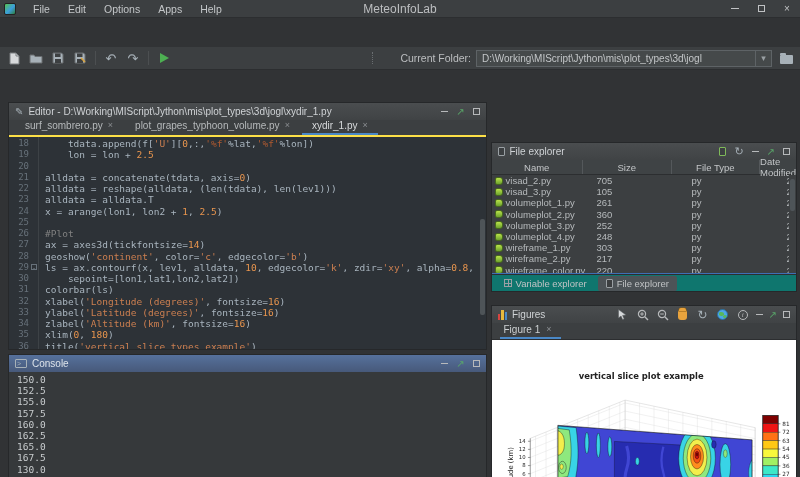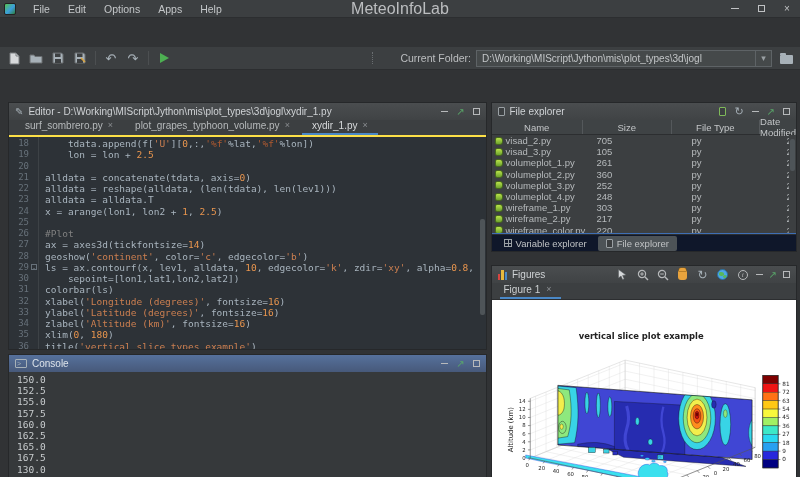--- a/index.html
+++ b/index.html
@@ -7,21 +7,21 @@
     font-family:"Liberation Sans", sans-serif; color:#bbbdbf; }
   .window { width:800px; height:477px; background:#313335; display:flex; flex-direction:column;gap:29px; }
 
   
   .titlebar { height:18px; background:#3c3f41; border-bottom:1px solid #2c2e30;
     display:flex; align-items:center; padding:0 0 0 4px; position:relative; flex:0 0 18px; }
   .logo { width:12px; height:12px; border-radius:2px; margin-right:8px;
     background:linear-gradient(135deg,#57c24e 0%,#3b9edd 55%,#2f7f3c 100%); border:1px solid #222; }
   #menubar { display:flex; gap:0; }
   .mi { font-size:10.5px; padding:1px 9px; color:#c3c6c8; cursor:default; }
-  .app-title { position:absolute; left:0; right:0; text-align:center; font-size:16px; color:#bcbec0; pointer-events:none; }
+  .app-title { position:absolute; left:0; right:0; text-align:center; font-size:12px; color:#bcbec0; pointer-events:none; }
   .winbtns { margin-left:auto; display:flex; z-index:2; }
   .winbtn { width:26px; height:18px; display:flex; align-items:center; justify-content:center; color:#c0c2c4; font-size:10px; }
   .glyph-min { width:8px; height:1px; background:#c0c2c4; display:inline-block; }
   .glyph-max { width:7px; height:7px; border:1px solid #c0c2c4; display:inline-block; }
 
   
   .toolbar { height:23px; background:#3c3f41; border-bottom:1px solid #2c2e30;
     display:flex; align-items:center; padding:0 5px; gap:4px; flex:0 0 23px; }
   .tbtn { width:18px; height:18px; display:flex; align-items:center; justify-content:center; border-radius:2px; }
   .tbtn svg { display:block; }
@@ -70,35 +70,35 @@
   .vscroll { position:absolute; right:0; top:0; bottom:0; width:7px; background:#2d3237; }
   .vthumb { position:absolute; left:1px; width:5px; border-radius:2px; background:#4e5458; }
 
   
   .console-panel { flex:1; }
   .cbody { flex:1; background:#36393b; position:relative; font-family:"DejaVu Sans Mono", monospace; padding:2px 0 0 8px; }
   .cline { height:11.2px; line-height:11.2px; font-size:9.5px; color:#c8ccce; }
   .cline.p { color:#ff6e67; }
 
   
-  .file-panel { flex:0 0 150px; }
+  .file-panel { flex:0 0 150px;margin-top:40px; }
   .thead { height:15px; flex:0 0 15px; background:#3f4345; border-bottom:1px solid #2c2e30; display:flex; }
   .th { font-size:9.5px; color:#c3c6c8; display:flex; align-items:center; justify-content:center; border-right:1px solid #54585b; }
   .th:last-child { border-right:none; }
   .col-name { width:98px; } .col-size { width:95px; } .col-type { width:95px; } .col-date { flex:1; }
   #frows { flex:1; overflow:hidden; position:relative; border-bottom:1px solid #3f6fb5; }
   .frow { height:11.2px; display:flex; align-items:center; font-size:9.5px; color:#b6babc; }
   .fcell { overflow:hidden; white-space:nowrap; }
   .fc-name { width:98px; display:flex; align-items:center; gap:3px; padding-left:3px; }
   .fc-size { width:95px; padding-left:7px; }
   .fc-type { width:95px; padding-left:7px; }
   .fc-date { flex:1; padding-left:7px; }
   .pyico { width:8px; height:8px; border-radius:2px 3px 3px 2px; flex:0 0 8px;
     background:linear-gradient(#b9e24a,#6ca22e); border:1px solid #47681d; }
-  .btabs { height:17px; flex:0 0 17px; background:#0f172a; border-top:1px solid #2c2e30; display:flex; align-items:center; padding-left:4px; gap:3px; }
+  .btabs { height:17px; flex:0 0 17px; background:#0f766e; border-top:1px solid #2c2e30; display:flex; align-items:center; padding-left:4px; gap:3px; }
   .btab { display:flex; align-items:center; gap:4px; font-size:9.5px; color:#c0c3c5; padding:1px 8px; height:15px; border-radius:2px; }
   .btab.active { background:#4d5357; }
   .gridico { width:8px; height:8px; border:1px solid #9aa0a4; position:relative; }
   .gridico::before { content:""; position:absolute; left:3px; top:0; bottom:0; width:1px; background:#9aa0a4; }
   .gridico::after { content:""; position:absolute; top:3px; left:0; right:0; height:1px; background:#9aa0a4; }
   .pageico { width:7px; height:9px; border:1px solid #9aa0a4; border-radius:1px; background:#3c3f41; }
   .pageico.green { border-color:#7fb95a; }
 
   
   .figures-panel { flex:1;margin-top:9px; }

